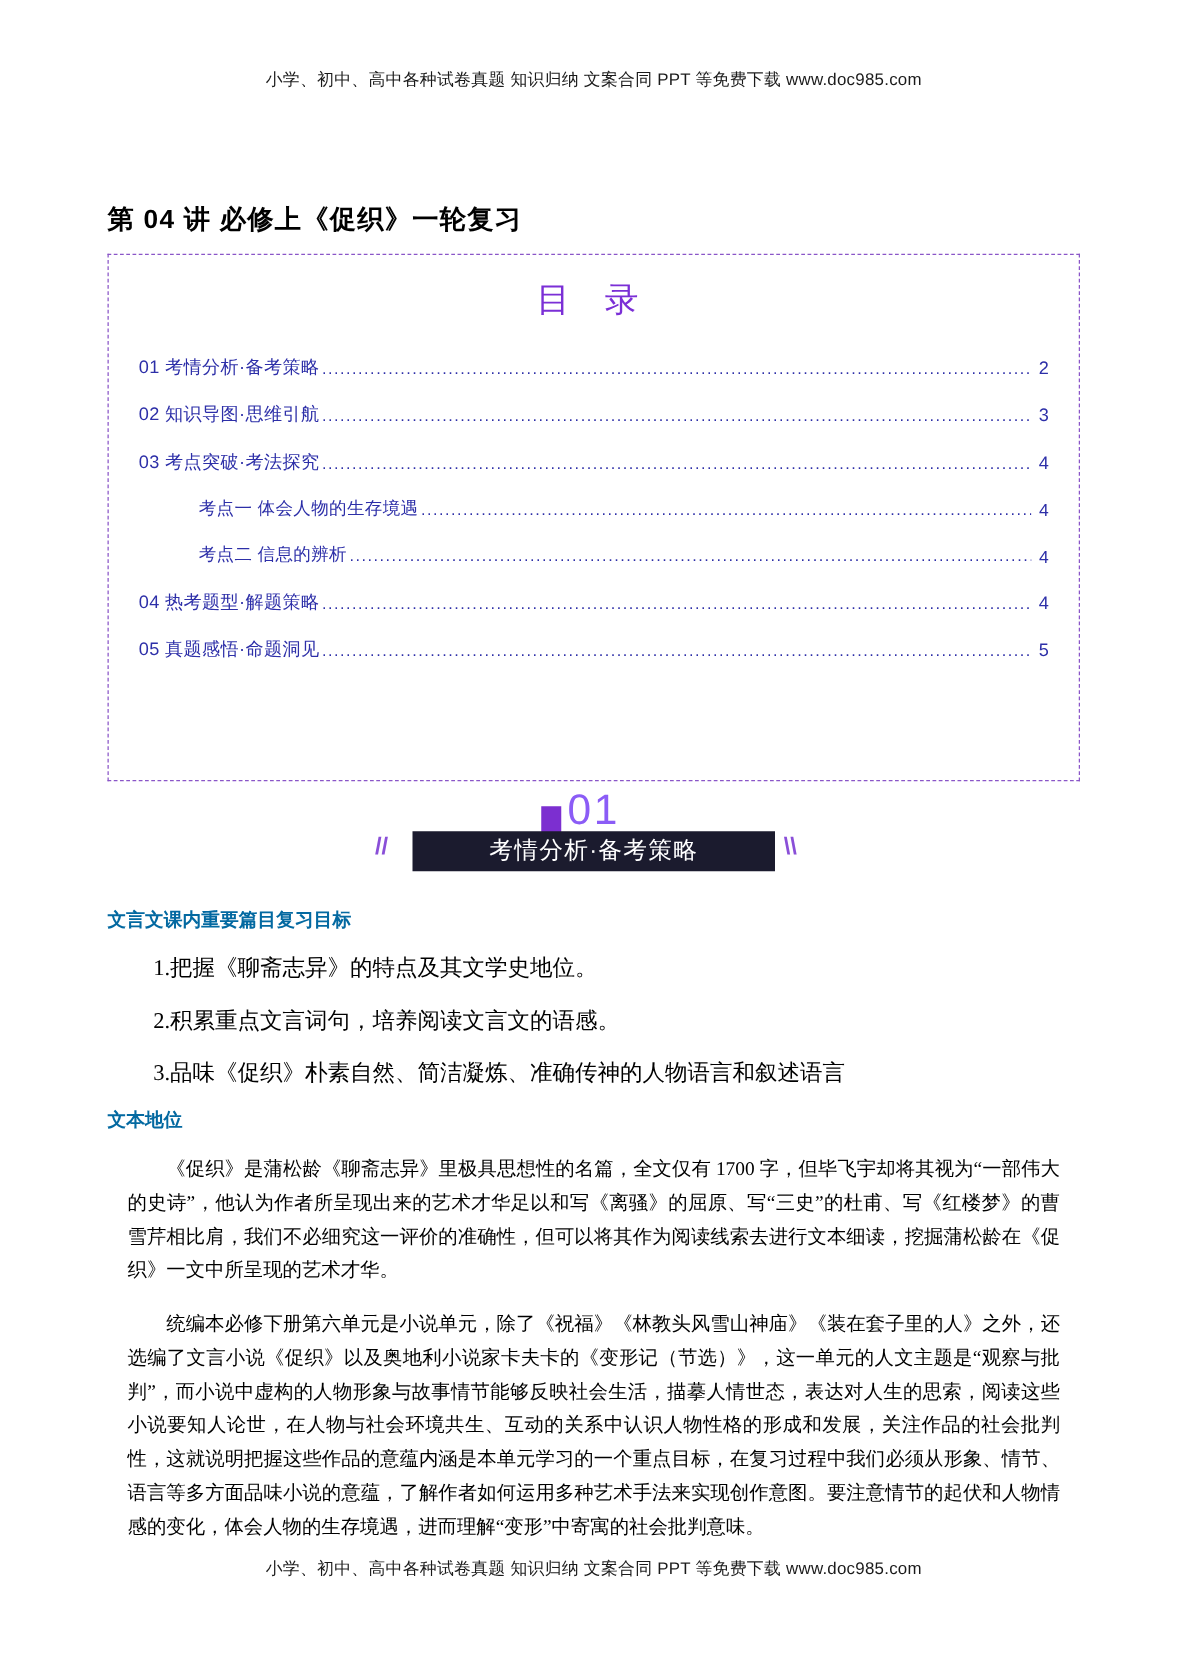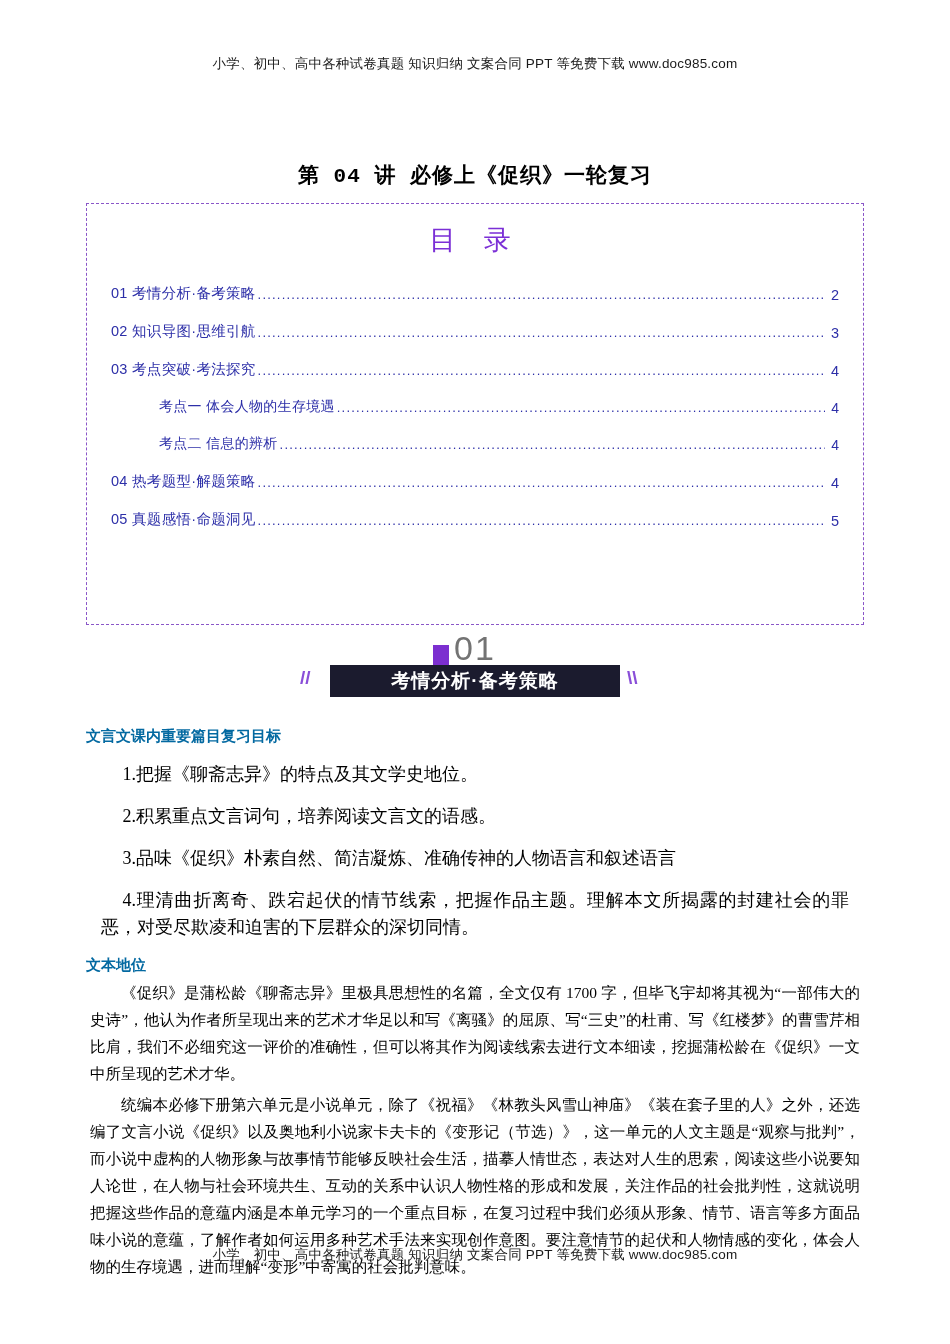--- a/index.html
+++ b/index.html
@@ -33,22 +33,22 @@
   .header-note {
     margin-top: 55px;
   }
   .footer-note {
     position: absolute;
     left: 0;
     right: 0;
     bottom: 80px;
   }
   .doc-title {
-    text-align: center;
-    font-family: Liberation Mono, monospace;
+    text-align: left;
+    font-family: Liberation Sans, sans-serif;
     font-weight: bold;
     font-size: 21px;
     margin-top: 88px;
     letter-spacing: 1px;
   }
   .toc-box {
     border: 1px dashed #8a56c8;
     margin-top: 14px;
     padding: 10px 24px 30px 24px;
     min-height: 380px;
@@ -101,21 +101,21 @@
     height: 86px;
     margin-top: 6px;
   }
   .banner-num {
     position: absolute;
     left: 50%;
     transform: translateX(-50%);
     top: -2px;
     font-family: "Liberation Sans", sans-serif;
     font-size: 34px;
-    color: #737373;
+    color: #8b5cf6;
     letter-spacing: 2px;
     font-weight: normal;
   }
   .banner-num-block {
     position: absolute;
     left: 50%;
     margin-left: -42px;
     top: 14px;
     width: 16px;
     height: 30px;
@@ -131,21 +131,21 @@
     background: #1b1b2e;
   }
   .banner-bar-text {
     position: absolute;
     left: 50%;
     transform: translateX(-50%);
     top: 36px;
     width: 290px;
     text-align: center;
     font-family: "Liberation Sans", sans-serif;
-    font-weight: bold;
+    font-weight: normal;
     font-size: 19px;
     color: #ffffff;
     letter-spacing: 1px;
     line-height: 28px;
   }
   .banner-slash {
     position: absolute;
     top: 36px;
     font-family: "Liberation Sans", sans-serif;
     font-size: 19px;
@@ -158,21 +158,21 @@
   .red-head {
     color: #0369a1;
     font-family: "Liberation Sans", sans-serif;
     font-weight: bold;
     font-size: 15px;
     margin: 10px 0 4px 0;
   }
   p.body-line {
     font-size: 15.5px;
     line-height: 27px;
-    margin: 4px;
+    margin: 16px;
     text-indent: 2em;
     text-align: justify;
   }
   p.list-line {
     font-size: 18px;
     line-height: 27px;
     margin: 15px;
     text-indent: 1.2em;
     text-align: justify;
   }
@@ -239,21 +239,20 @@
     <div class="banner-bar-text">考情分析·备考策略</div>
     <div class="banner-slash left">//</div>
     <div class="banner-slash right">\\</div>
   </div>
 
   <div class="red-head">文言文课内重要篇目复习目标</div>
 
   <p class="list-line">1.把握《聊斋志异》的特点及其文学史地位。</p>
   <p class="list-line">2.积累重点文言词句，培养阅读文言文的语感。</p>
   <p class="list-line">3.品味《促织》朴素自然、简洁凝炼、准确传神的人物语言和叙述语言</p>
-  <p class="list-line">4.理清曲折离奇、跌宕起伏的情节线索，把握作品主题。理解本文所揭露的封建社会的罪恶，对受尽欺凌和迫害的下层群众的深切同情。</p>
 
   <div class="red-head">文本地位</div>
 
   <p class="body-line">《促织》是蒲松龄《聊斋志异》里极具思想性的名篇，全文仅有 1700 字，但毕飞宇却将其视为“一部伟大的史诗”，他认为作者所呈现出来的艺术才华足以和写《离骚》的屈原、写“三史”的杜甫、写《红楼梦》的曹雪芹相比肩，我们不必细究这一评价的准确性，但可以将其作为阅读线索去进行文本细读，挖掘蒲松龄在《促织》一文中所呈现的艺术才华。</p>
   <p class="body-line">统编本必修下册第六单元是小说单元，除了《祝福》《林教头风雪山神庙》《装在套子里的人》之外，还选编了文言小说《促织》以及奥地利小说家卡夫卡的《变形记（节选）》，这一单元的人文主题是“观察与批判”，而小说中虚构的人物形象与故事情节能够反映社会生活，描摹人情世态，表达对人生的思索，阅读这些小说要知人论世，在人物与社会环境共生、互动的关系中认识人物性格的形成和发展，关注作品的社会批判性，这就说明把握这些作品的意蕴内涵是本单元学习的一个重点目标，在复习过程中我们必须从形象、情节、语言等多方面品味小说的意蕴，了解作者如何运用多种艺术手法来实现创作意图。要注意情节的起伏和人物情感的变化，体会人物的生存境遇，进而理解“变形”中寄寓的社会批判意味。</p>
 
   <div class="footer-note">小学、初中、高中各种试卷真题  知识归纳  文案合同  PPT 等免费下载      www.doc985.com</div>
 </div>
 
 </body></html>

